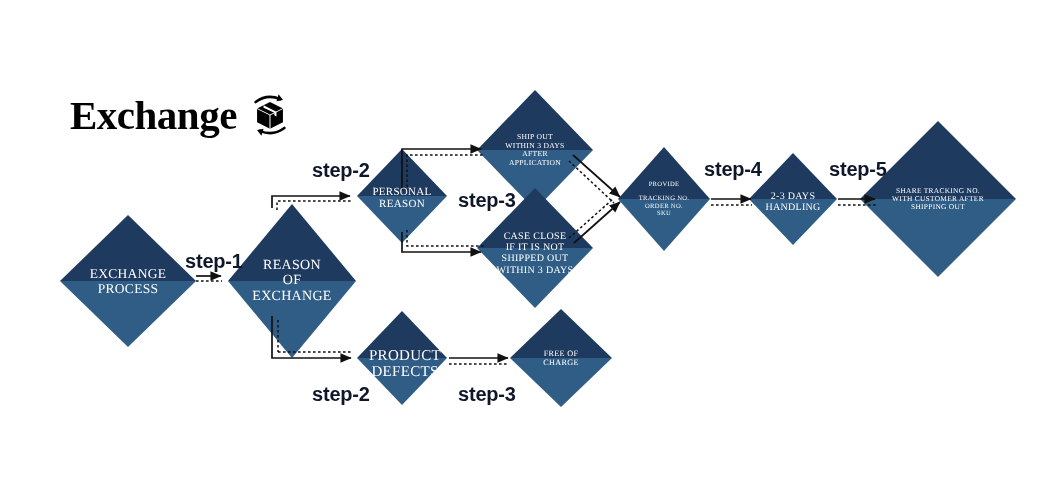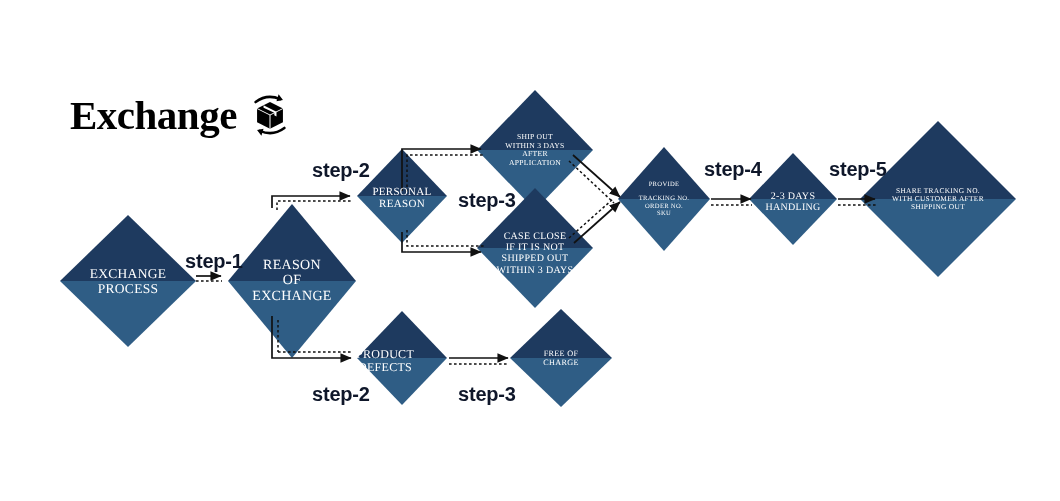--- a/index.html
+++ b/index.html
@@ -250,19 +250,19 @@
       <div class="node-label" style="font-size: 6.6px; width: 92px; left: 618px; top: 180.5px;">PROVIDE
 
 TRACKING NO.
 ORDER NO.
 SKU</div>
       <div class="node-label" style="font-size: 10px; width: 88px; left: 749px; top: 191px;">2-3 DAYS
 HANDLING</div>
       <div class="node-label" style="font-size: 7.4px; width: 156px; left: 860px; top: 186.5px;">SHARE TRACKING NO.
 WITH CUSTOMER AFTER
 SHIPPING OUT</div>
-      <div class="node-label" style="font-size: 12px; width: 90px; left: 340px; top: 347.5px;">PRODUCT
+      <div class="node-label" style="font-size: 15px; width: 90px; left: 360px; top: 347.5px;">PRODUCT
 DEFECTS</div>
       <div class="node-label" style="font-size: 8.2px; width: 102px; left: 510px; top: 349px;">FREE OF
 CHARGE</div>
     </div>
 
 </div>
 
 </body></html>

